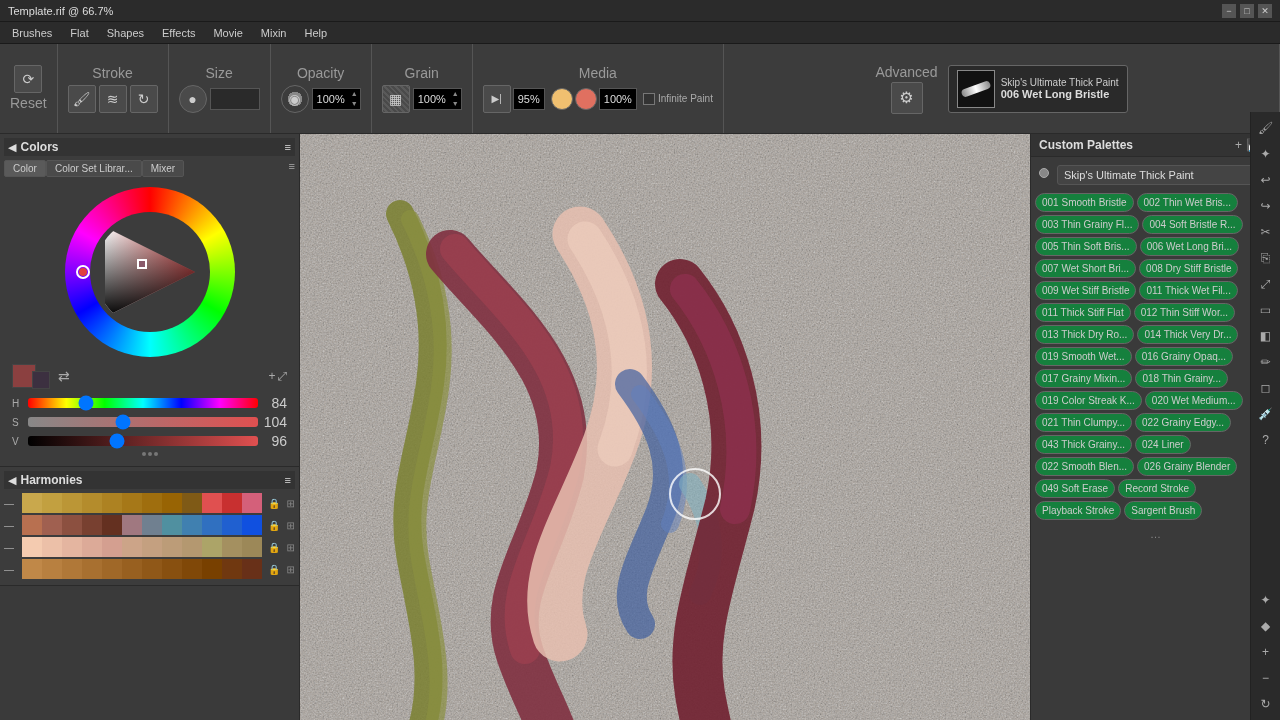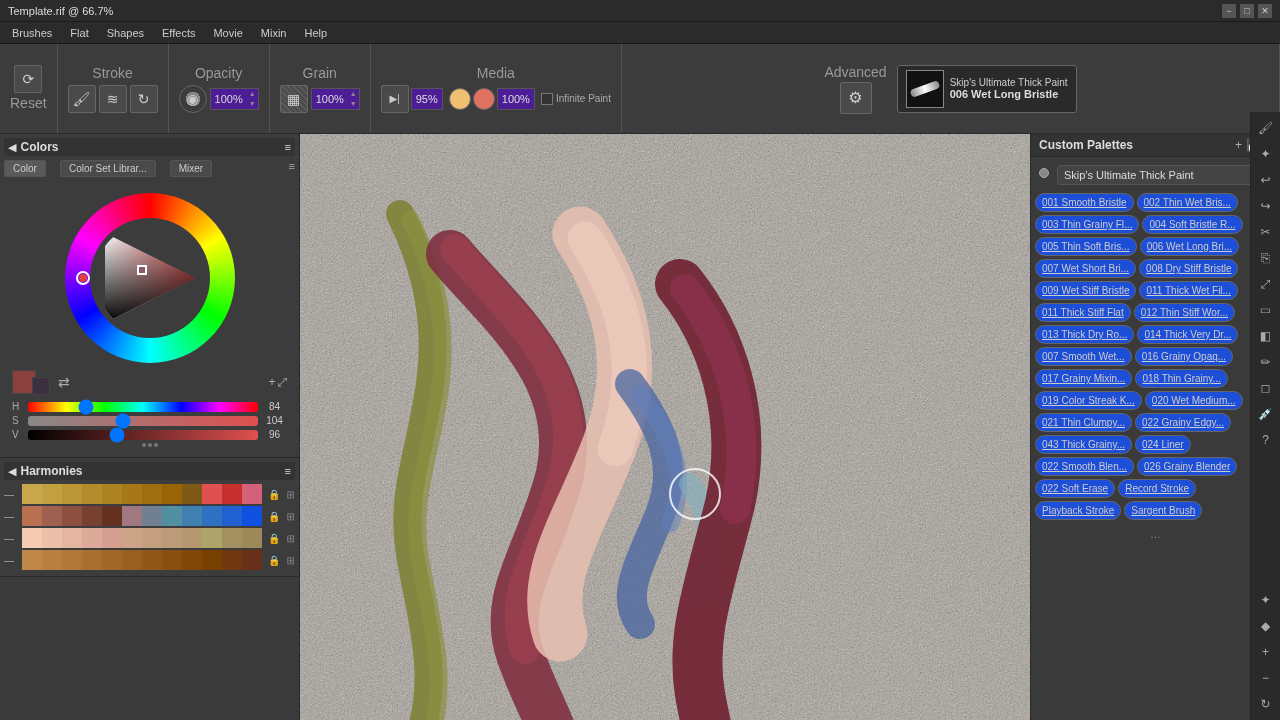--- a/index.html
+++ b/index.html
@@ -17,33 +17,33 @@
     
     #main { display: flex; height: calc(720px - 112px); }
 
     
     #left-panel { width: 300px; background: #3a3a3a; border-right: 1px solid #2a2a2a; display: flex; flex-direction: column; flex-shrink: 0; }
 
     
     #colors-panel { background: #3c3c3c; border-bottom: 1px solid #2a2a2a; padding: 4px; }
     .panel-header { display: flex; align-items: center; justify-content: space-between; padding: 2px 4px; background: #333; margin-bottom: 4px; }
     .panel-title { font-size: 12px; font-weight: bold; color: #ddd; }
-    .color-tabs { display: flex; gap: 14px; margin-bottom: 12px; }
+    .color-tabs { display: flex; gap: 0; margin-bottom: 6px; }
     .color-tab { padding: 2px 8px; font-size: 10px; cursor: pointer; background: #4a4a4a; border: 1px solid #555; color: #ccc; border-radius: 2px; }
     .color-tab.active { background: #5a5a5a; }
 
     
     #color-wheel-container { display: flex; justify-content: center; padding: 4px; position: relative; }
 
     
     #hsv-sliders { padding: 4px 8px; }
     .slider-row { display: flex; align-items: center; gap: 4px; margin-bottom: 3px; }
     .slider-label { width: 12px; font-size: 10px; color: #aaa; }
     .color-slider { flex: 1; height: 10px; -webkit-appearance: none; border: none; border-radius: 3px; }
-    .slider-val { width: 25px; font-size: 10px; color: #ccc; text-align: center; }
+    .slider-val { width: 25px; font-size: 14px; color: #ccc; text-align: right; }
     #h-slider { background: linear-gradient(to right, red, yellow, lime, cyan, blue, magenta, red); }
     #s-slider { background: linear-gradient(to right, #888, #e05050); }
     #v-slider { background: linear-gradient(to right, #000, #e05050); }
     .slider-dots { display: flex; justify-content: center; gap: 2px; margin: 2px 0; }
     .dot { width: 4px; height: 4px; background: #777; border-radius: 50%; }
 
     
     #harmonies-panel { padding: 4px; background: #3c3c3c; border-bottom: 1px solid #2a2a2a; }
     .harmony-row { display: flex; align-items: center; gap: 4px; margin-bottom: 2px; }
     .harmony-icon { color: #aaa; font-size: 10px; width: 14px; }
@@ -67,34 +67,34 @@
     .palette-header-icons { display: flex; gap: 4px; }
     .ph-icon { font-size: 12px; color: #aaa; cursor: pointer; }
 
     
     #brush-preset-header { display: flex; align-items: center; justify-content: space-between; padding: 4px 8px; background: #444; border-bottom: 1px solid #2a2a2a; margin: 4px 4px 0 4px; border-radius: 3px; }
     .preset-name { font-size: 11px; color: #ddd; }
     .preset-expand { font-size: 10px; color: #aaa; cursor: pointer; }
 
     
     #brush-buttons { padding: 4px; display: flex; flex-wrap: wrap; gap: 3px; }
-    .brush-btn { padding: 3px 6px; background: #1d4ed8; border: 1px solid #666; border-radius: 10px; font-size: 10px; color: #ccc; cursor: pointer; white-space: nowrap; text-decoration: underline; }
+    .brush-btn { padding: 3px 6px; background: #15803d; border: 1px solid #666; border-radius: 10px; font-size: 10px; color: #ccc; cursor: pointer; white-space: nowrap; }
 
     
     #right-tools { position: absolute; right: 0; top: 112px; width: 30px; height: calc(720px - 112px); background: #2a2a2a; display: flex; flex-direction: column; align-items: center; padding: 4px 0; gap: 2px; border-left: 1px solid #222; }
     .rt-icon { width: 24px; height: 24px; display: flex; align-items: center; justify-content: center; color: #aaa; font-size: 12px; cursor: pointer; border-radius: 2px; }
 
     
     #full-toolbar { height: 90px; background: #3c3c3c; border-bottom: 1px solid #2a2a2a; display: flex; align-items: stretch; }
     .tb-section { display: flex; flex-direction: column; align-items: center; justify-content: center; padding: 4px 10px; border-right: 1px solid #555; gap: 2px; }
     .tb-section-label { font-size: 14px; color: #999; margin-bottom: 2px; }
     .tb-row { display: flex; align-items: center; gap: 3px; }
     .tb-btn { width: 28px; height: 28px; background: #4a4a4a; border: 1px solid #666; cursor: pointer; display: flex; align-items: center; justify-content: center; color: #ccc; font-size: 14px; border-radius: 2px; }
     .tb-num { width: 50px; height: 22px; background: #2a2a2a; border: 1px solid #555; color: #ddd; text-align: center; font-size: 11px; }
-    .pct-box { display: flex; align-items: center; background: #4c1d95; border: 1px solid #555; height: 22px; }
+    .pct-box { display: flex; align-items: center; background: #000000; border: 1px solid #555; height: 22px; }
     .pct-val { padding: 0 4px; font-size: 11px; color: #ddd; }
     .pct-up-dn { display: flex; flex-direction: column; }
     .pct-up-dn span { font-size: 7px; line-height: 10px; color: #888; cursor: pointer; padding: 0 2px; }
     .infinite-paint { display: flex; align-items: center; gap: 3px; font-size: 10px; color: #aaa; text-align: right; }
     .cb { width: 12px; height: 12px; border: 1px solid #777; background: #333; }
 
     
     .wheel-wrapper { position: relative; width: 170px; height: 170px; }
   </style>
 </head>
@@ -130,20 +130,27 @@
 
   <div class="tb-section">
     <span class="tb-section-label">Stroke</span>
     <div class="tb-row">
       <div class="tb-btn">🖌</div>
       <div class="tb-btn">≋</div>
       <div class="tb-btn">↻</div>
     </div>
   </div>
 
+  <div class="tb-section">
+    <span class="tb-section-label">Size</span>
+    <div class="tb-row">
+      <div class="tb-btn" style="border-radius:50%">●</div>
+      <input class="tb-num" type="text" readonly="" style="">
+    </div>
+  </div>
 
   <div class="tb-section">
     <span class="tb-section-label">Opacity</span>
     <div class="tb-row">
       <div class="tb-btn" style="border-radius:50%; background: radial-gradient(circle, #888 40%, transparent 40%)">◉</div>
       <div class="pct-box">
         <span class="pct-val">100%</span>
         <div class="pct-up-dn">
             <span>▲</span>
             <span>▼</span>
@@ -462,33 +469,33 @@
         <div class="brush-btn">005 Thin Soft Bris...</div>
         <div class="brush-btn">006 Wet Long Bri...</div>
         <div class="brush-btn">007 Wet Short Bri...</div>
         <div class="brush-btn">008 Dry Stiff Bristle</div>
         <div class="brush-btn">009 Wet Stiff Bristle</div>
         <div class="brush-btn">011 Thick Wet Fil...</div>
         <div class="brush-btn">011 Thick Stiff Flat</div>
         <div class="brush-btn">012 Thin Stiff Wor...</div>
         <div class="brush-btn">013 Thick Dry Ro...</div>
         <div class="brush-btn">014 Thick Very Dr...</div>
-        <div class="brush-btn">007 Smooth Wet...</div>
+        <div class="brush-btn">019 Smooth Wet...</div>
         <div class="brush-btn">016 Grainy Opaq...</div>
         <div class="brush-btn">017 Grainy Mixin...</div>
         <div class="brush-btn">018 Thin Grainy...</div>
         <div class="brush-btn">019 Color Streak K...</div>
         <div class="brush-btn">020 Wet Medium...</div>
         <div class="brush-btn">021 Thin Clumpy...</div>
         <div class="brush-btn">022 Grainy Edgy...</div>
         <div class="brush-btn">043 Thick Grainy...</div>
         <div class="brush-btn">024 Liner</div>
         <div class="brush-btn">022 Smooth Blen...</div>
         <div class="brush-btn">026 Grainy Blender</div>
-        <div class="brush-btn">022 Soft Erase</div>
+        <div class="brush-btn">049 Soft Erase</div>
         <div class="brush-btn">Record Stroke</div>
         <div class="brush-btn">Playback Stroke</div>
         <div class="brush-btn">Sargent Brush</div>
       </div>
 
     <div style="text-align:center;padding:4px;color:#888;">…</div>
 
   </div>
 
 </div>

